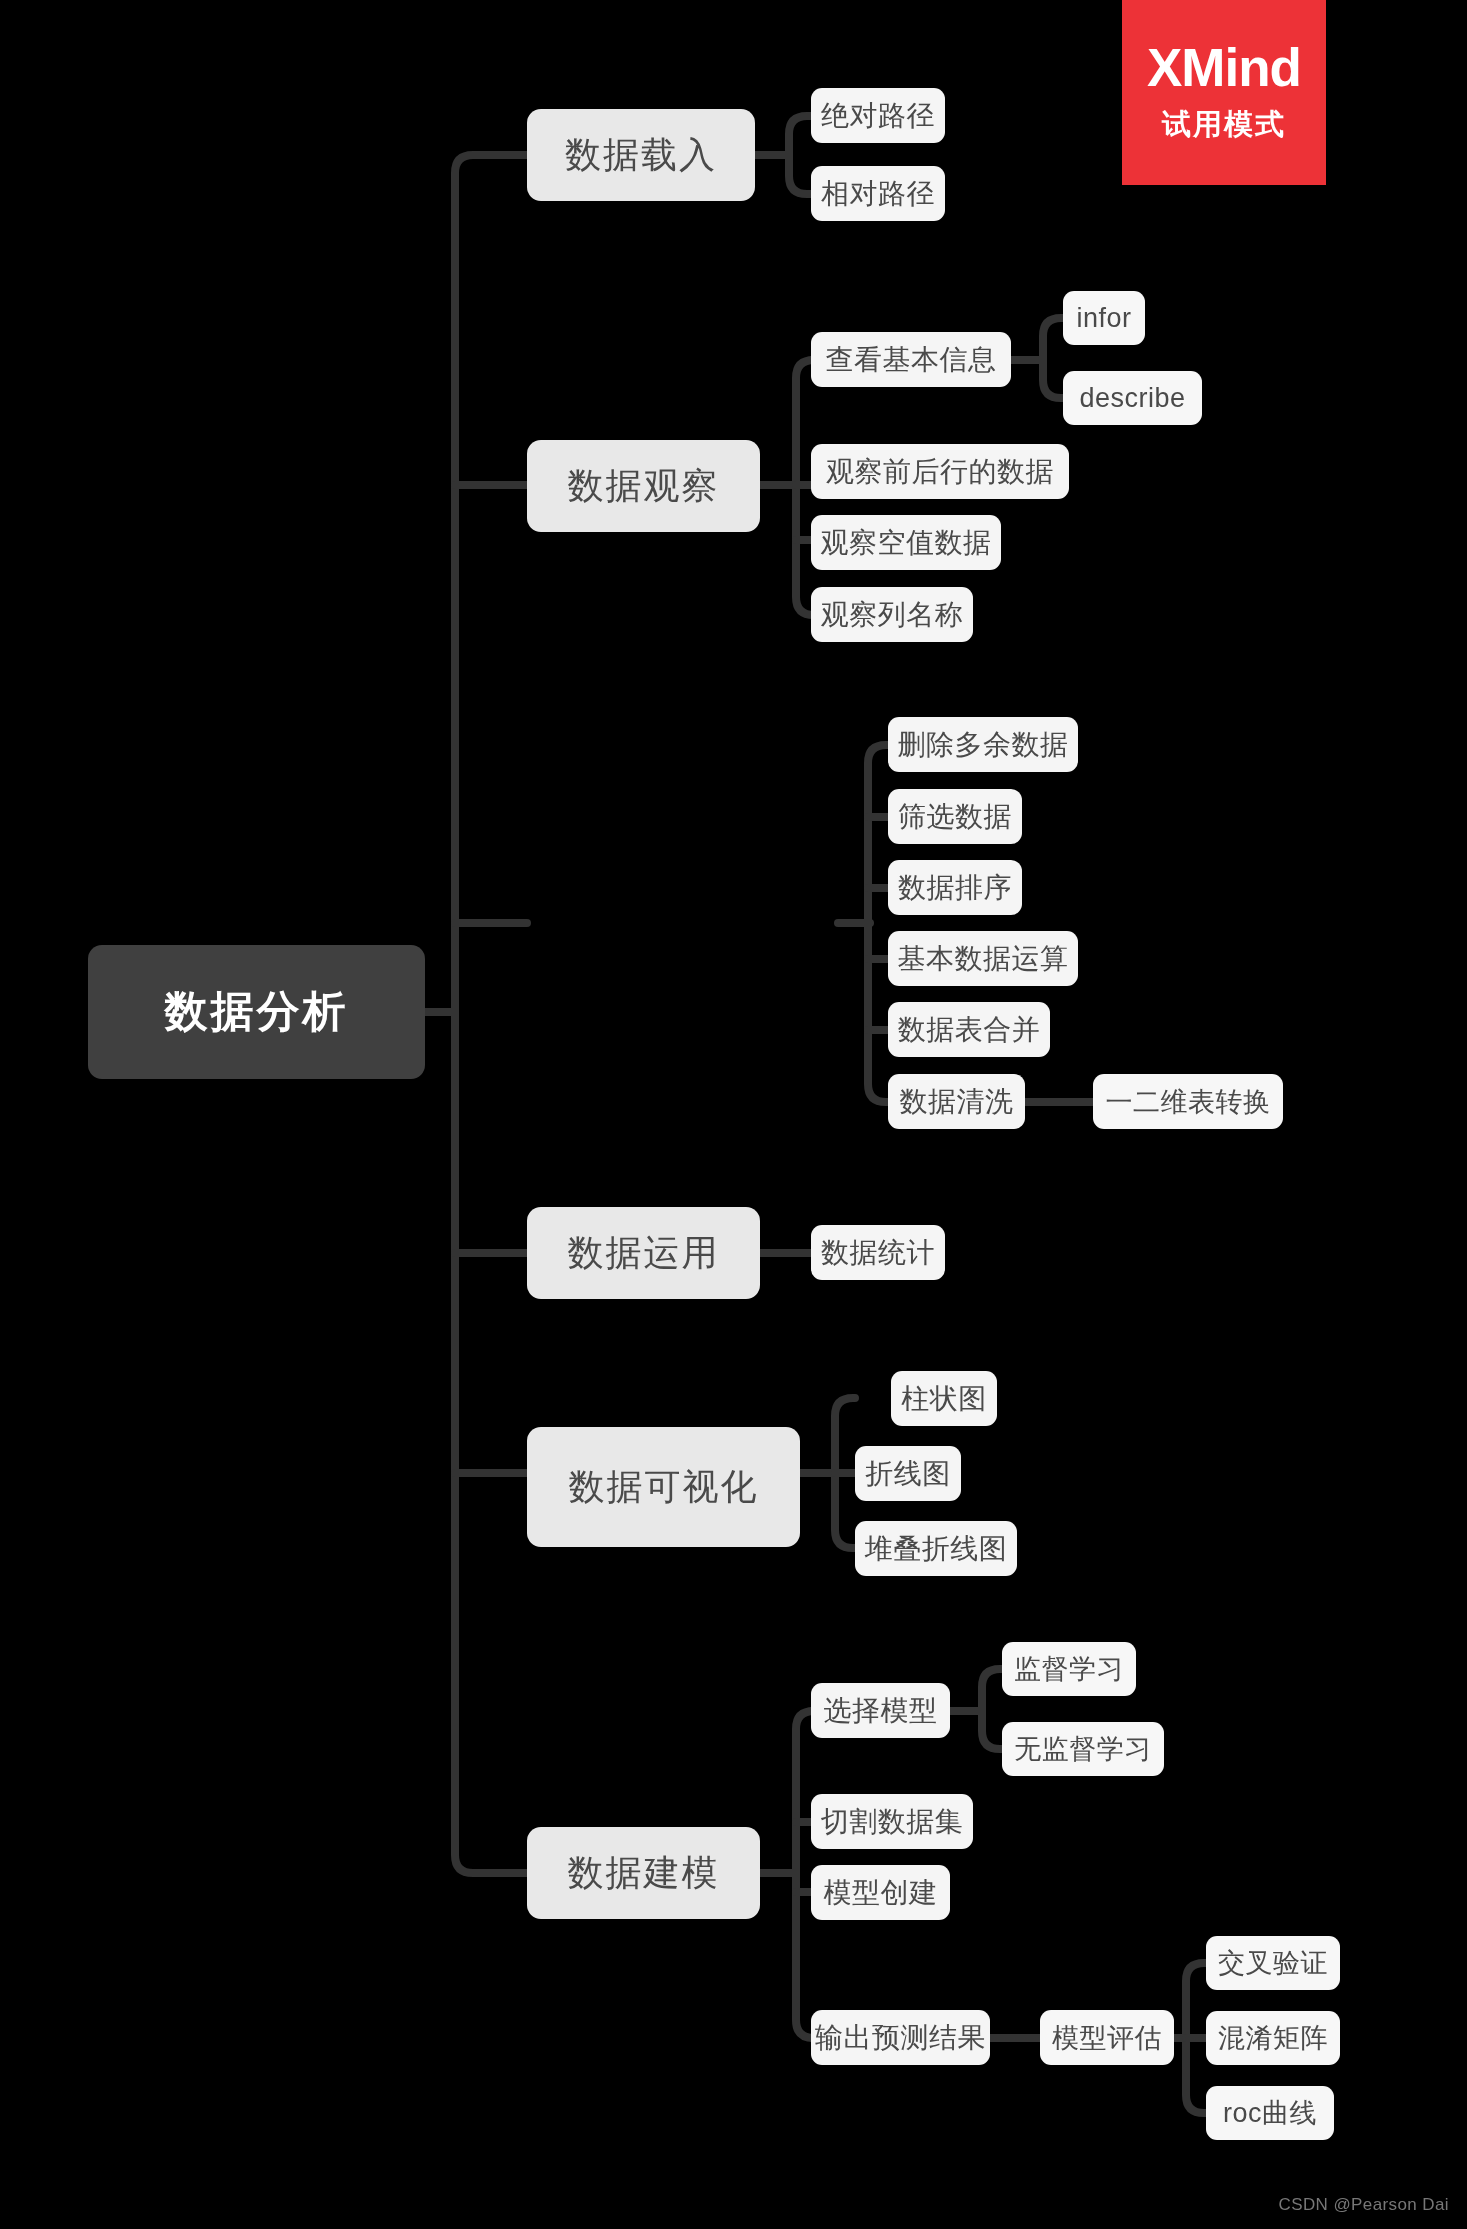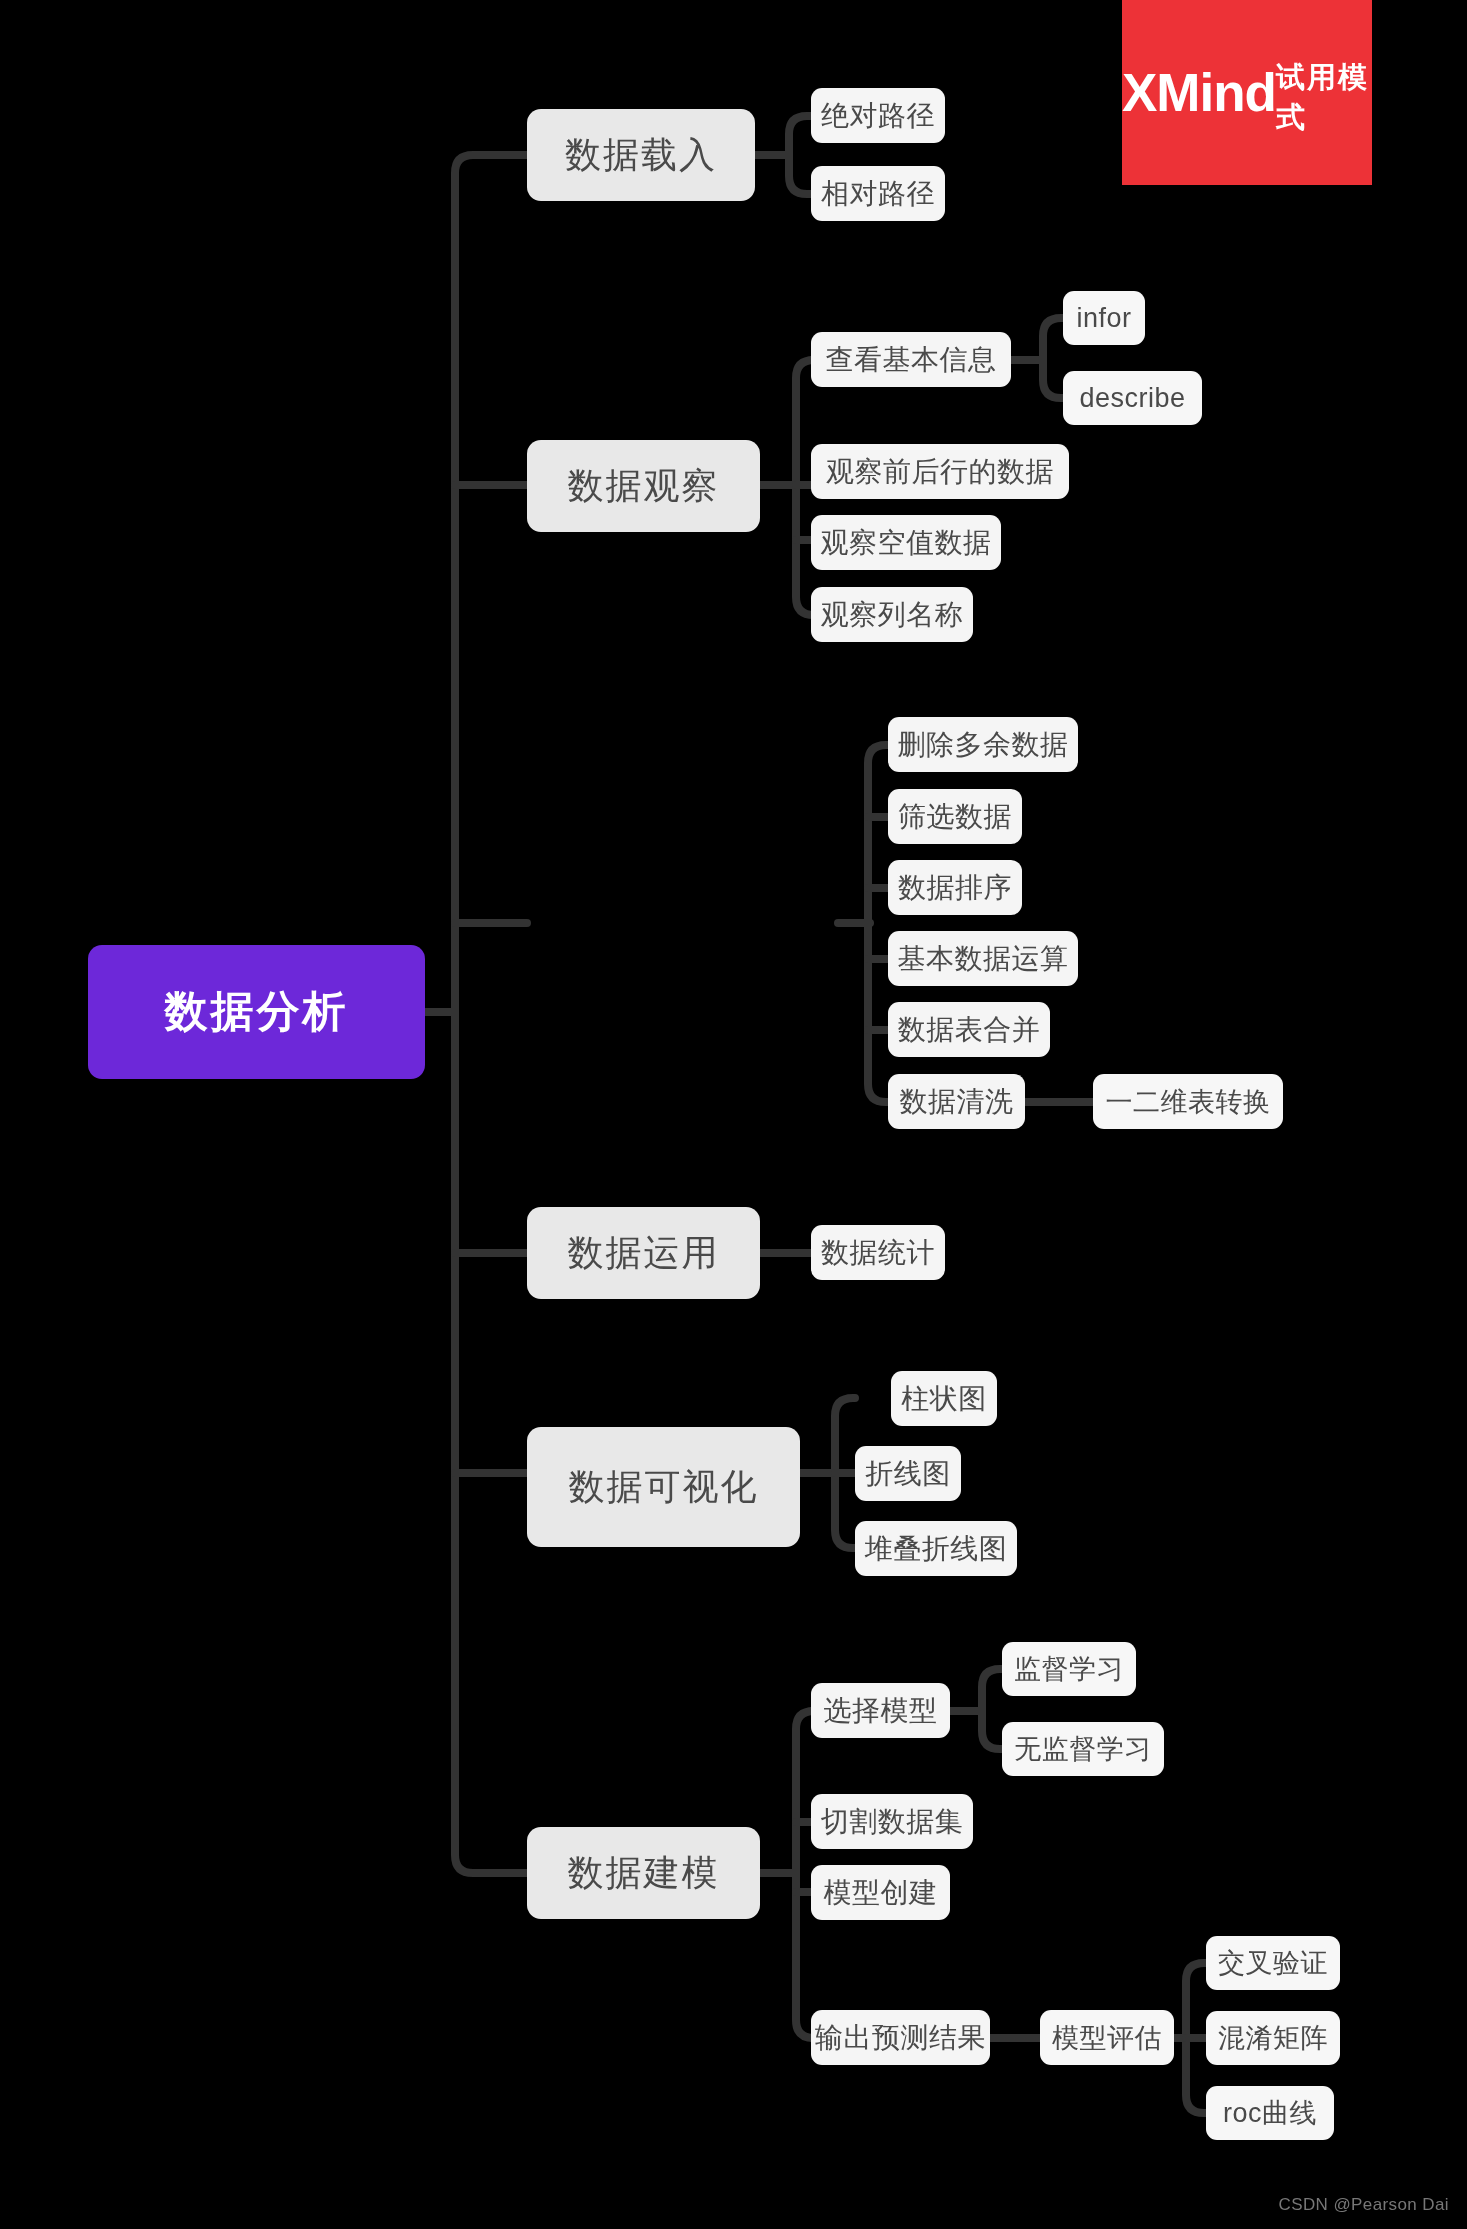--- a/index.html
+++ b/index.html
@@ -29,21 +29,21 @@
     display: flex;
     align-items: center;
     justify-content: center;
     white-space: nowrap;
     color: #4a4a4a;
     background: #f4f4f4;
     border-radius: 12px;
     letter-spacing: 0.5px;
   }
   .node.root {
-    background: #6d28d9;
+    background: #404040;
     color: #ffffff;
     font-weight: bold;
     border-radius: 14px;
     letter-spacing: 3px;
     font-size: 43px;
   }
   .node.lvl1 {
     background: #e8e8e8;
     color: #4a4a4a;
     font-size: 36px;
@@ -59,25 +59,25 @@
   .node.lvl3 {
     background: #f7f7f7;
     color: #4a4a4a;
     font-size: 27px;
     border-radius: 11px;
   }
   #xmind-badge {
     position: absolute;
     left: 1122px;
     top: 0px;
-    width: 250px;
+    width: 204px;
     height: 185px;
     background: #ed3237;
     display: flex;
-    flex-direction: row;
+    flex-direction: column;
     align-items: center;
     justify-content: center;
     color: #ffffff;
   }
   #xmind-badge .bt {
     font-size: 53px;
     font-weight: bold;
     letter-spacing: -1px;
     line-height: 1.05;
   }

